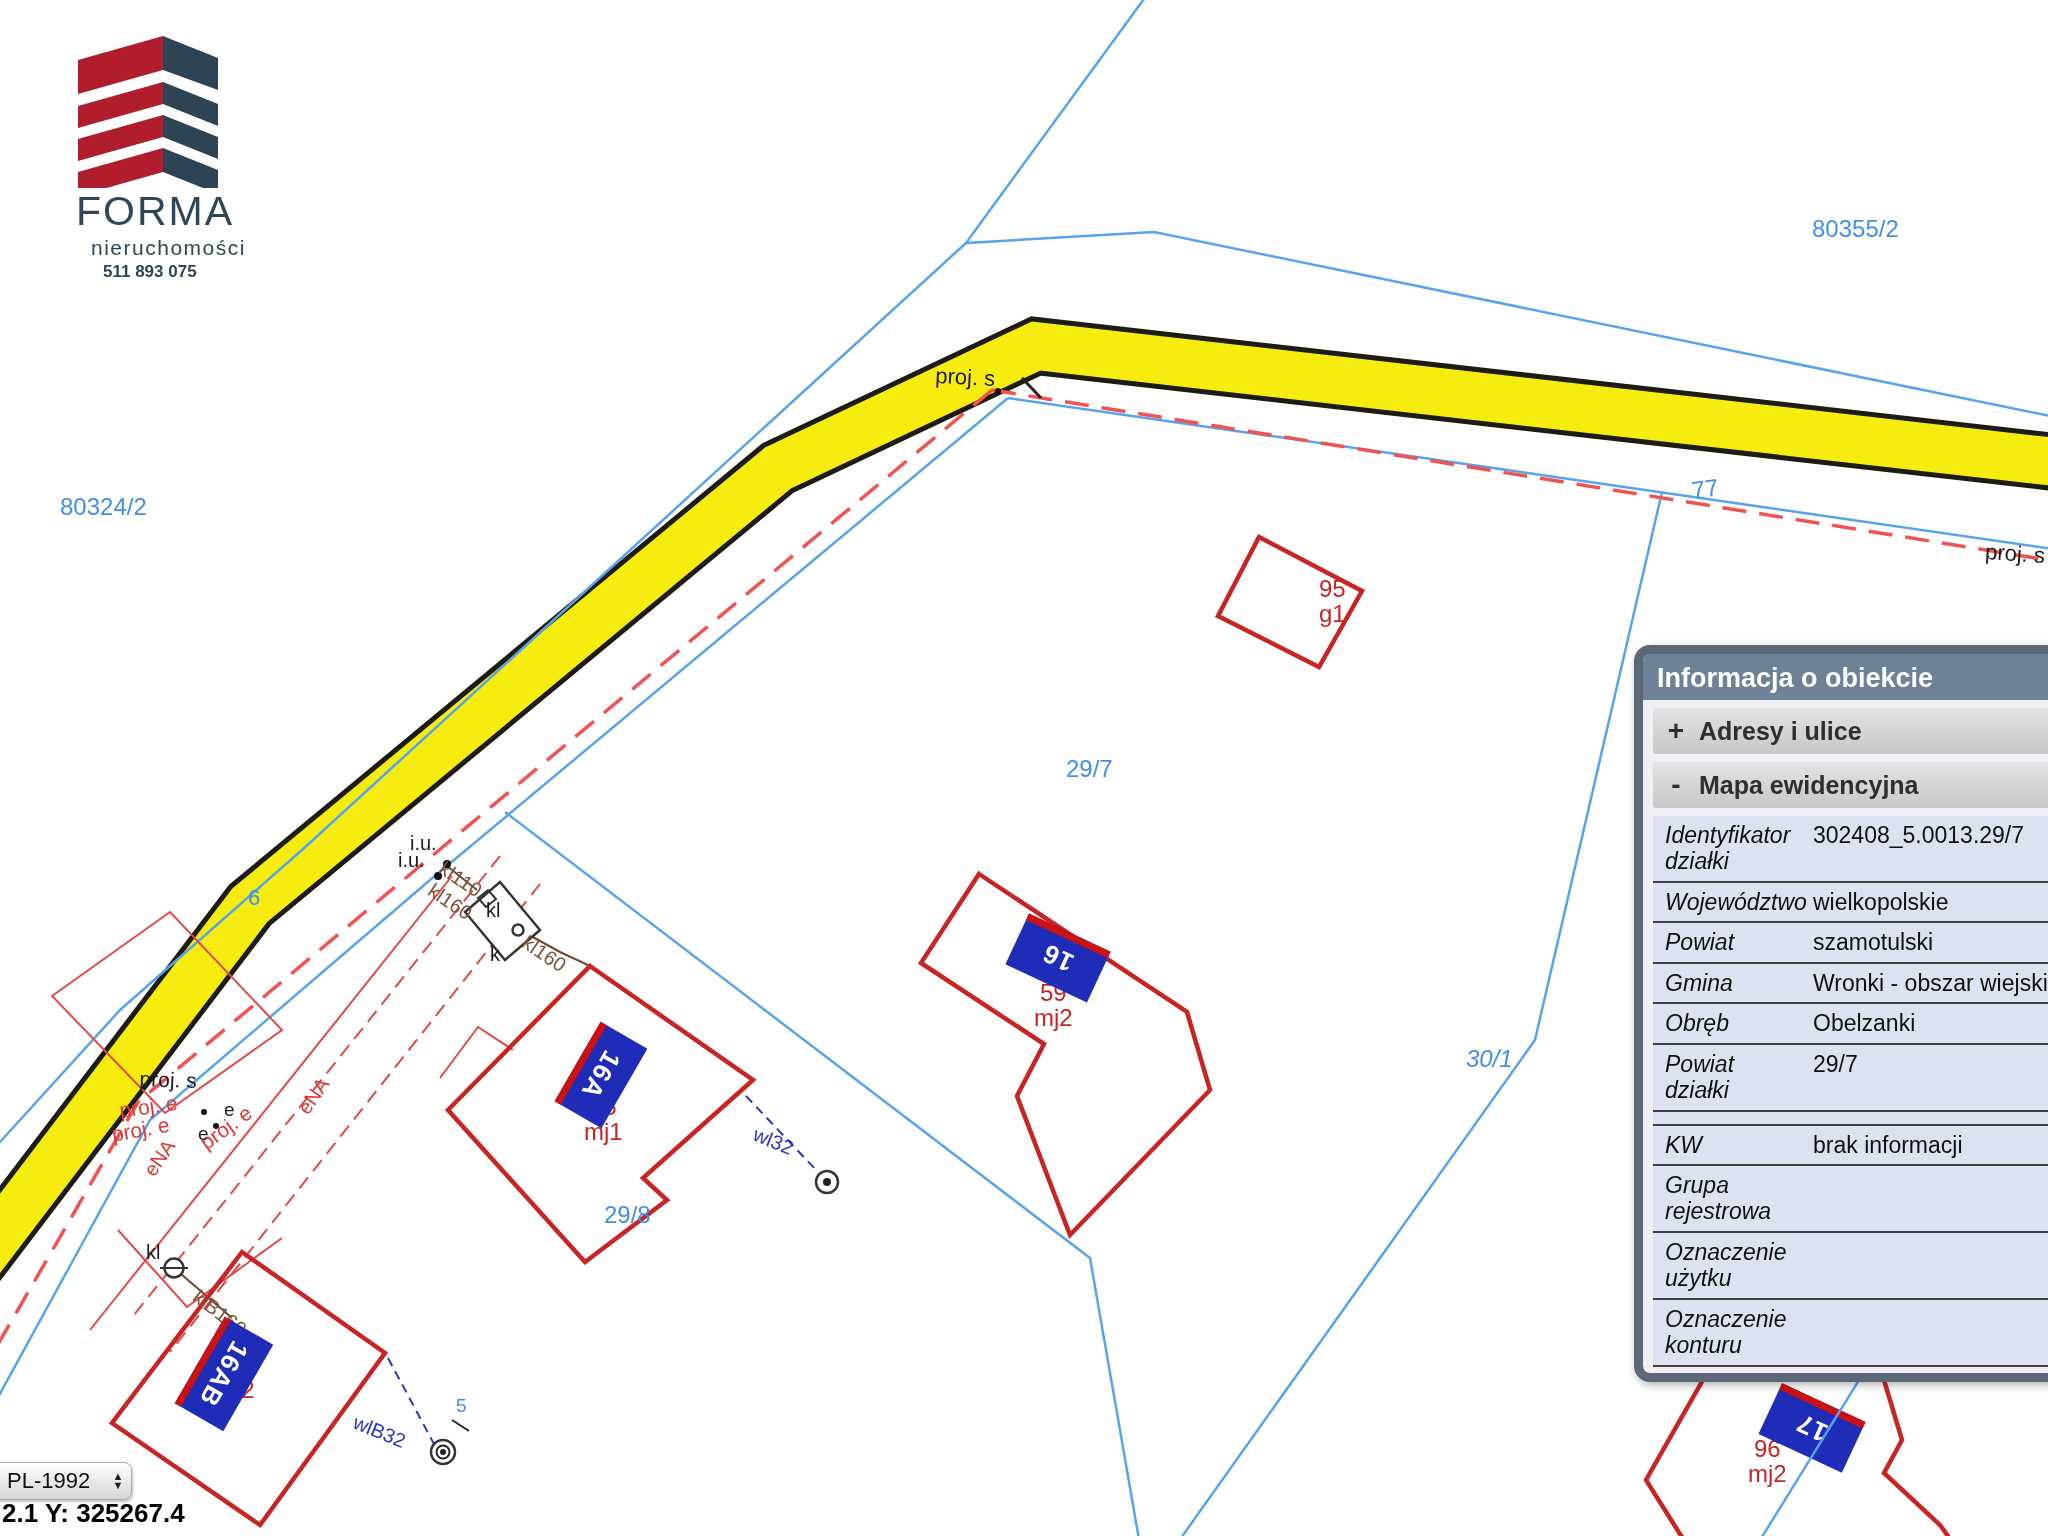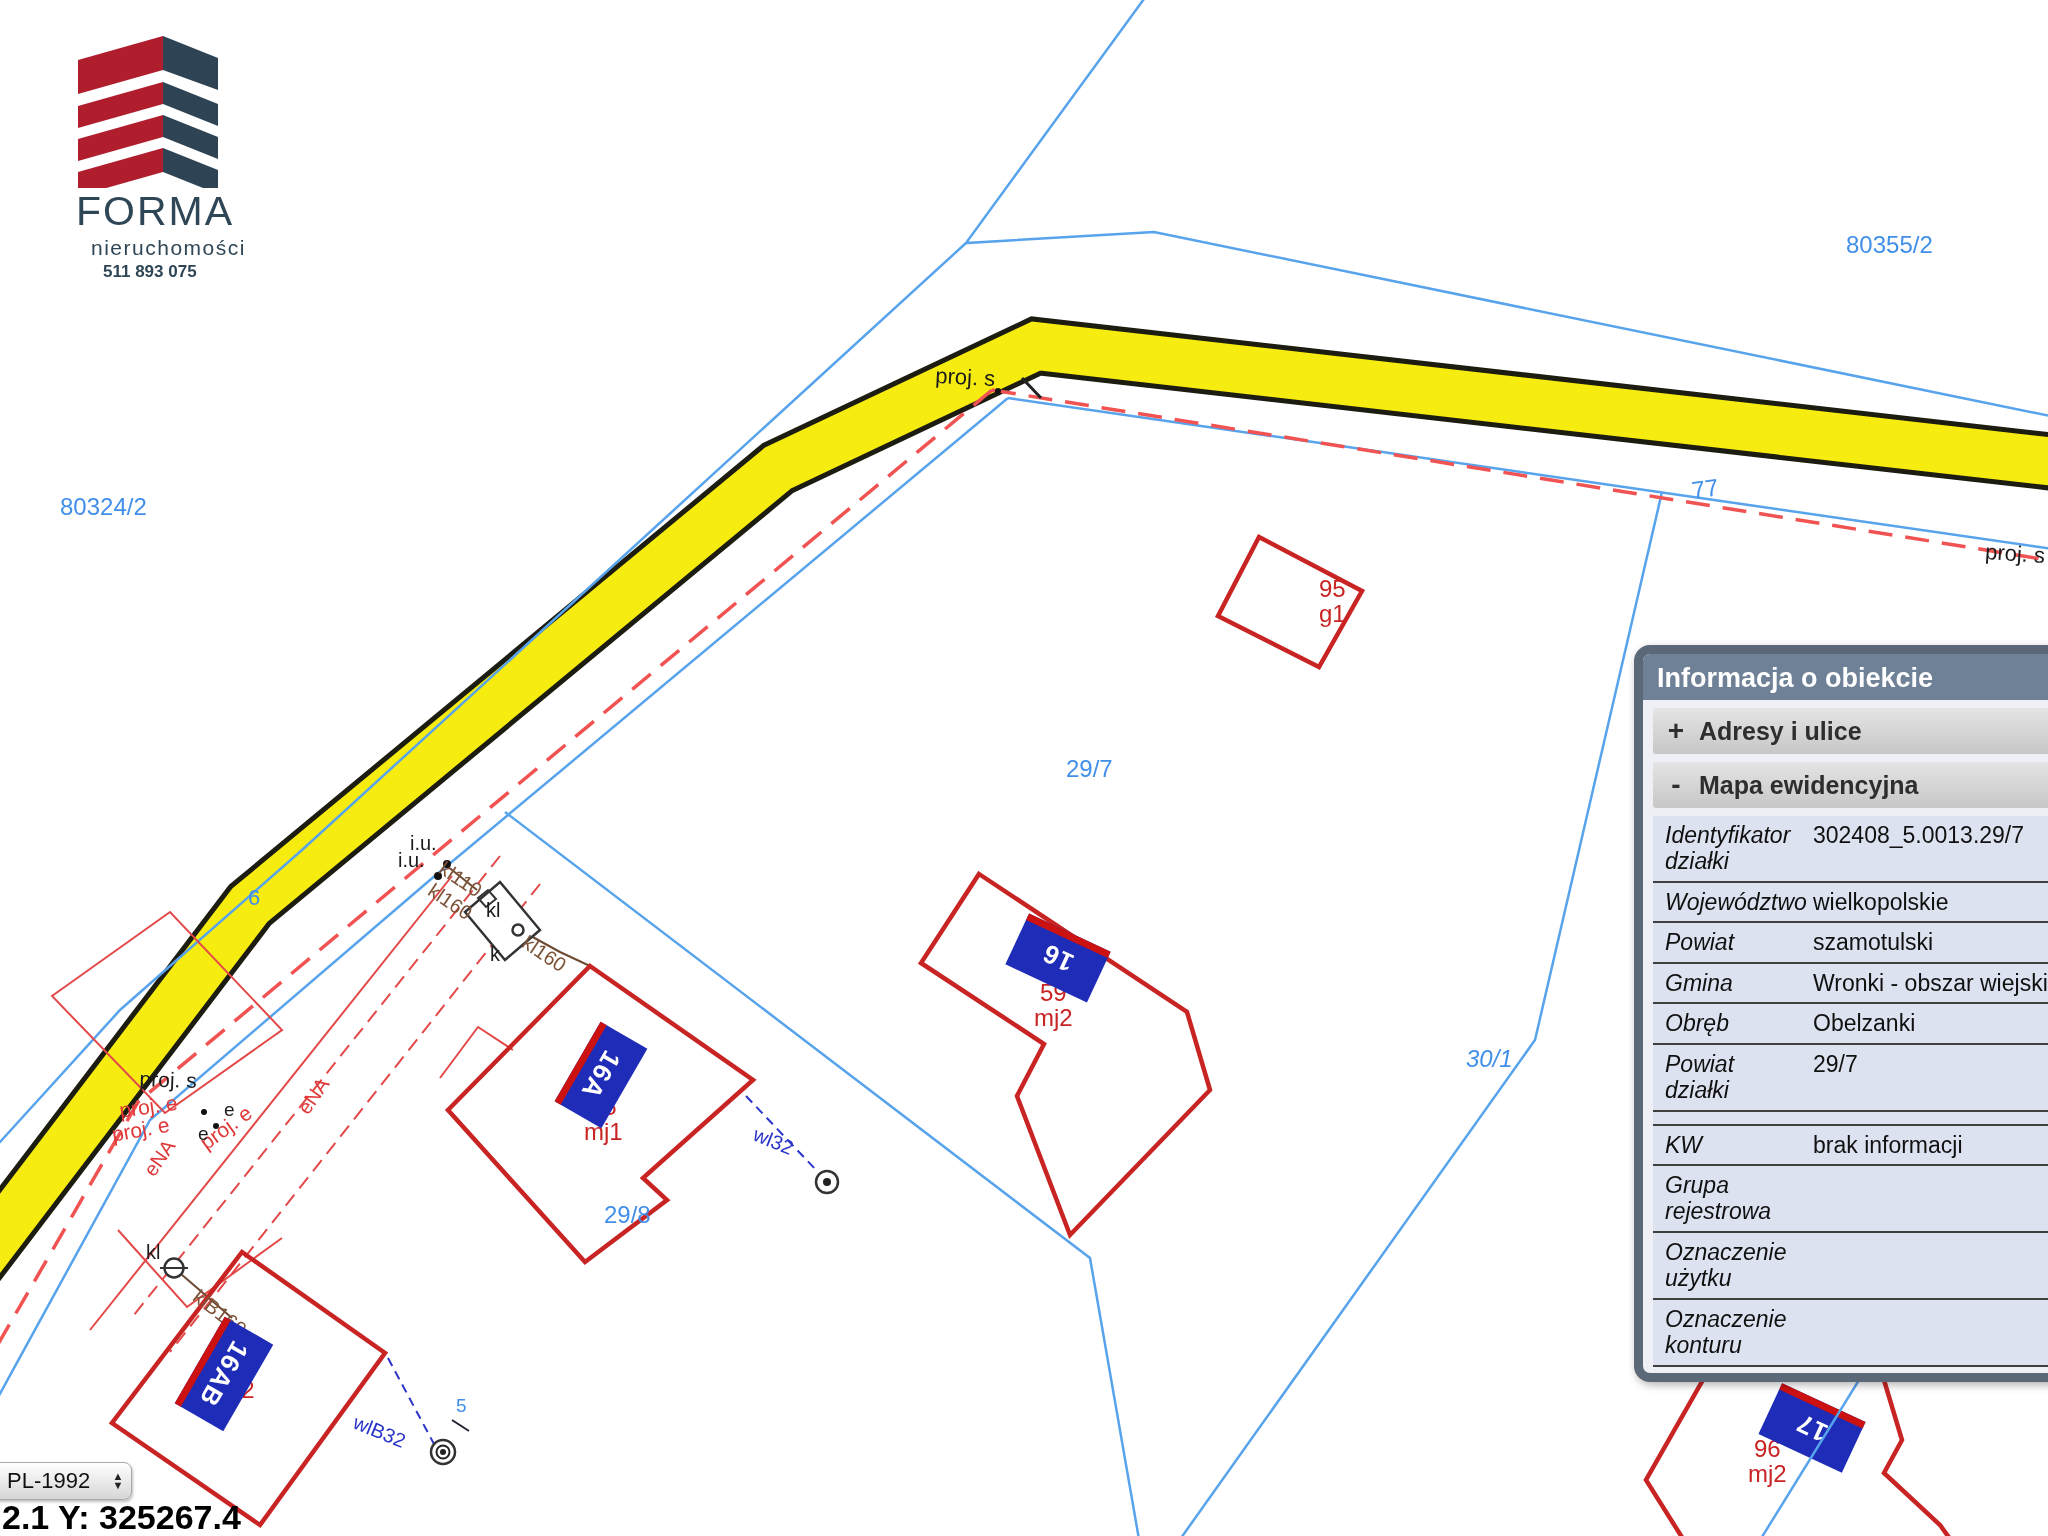--- a/index.html
+++ b/index.html
@@ -53,21 +53,21 @@
   .prow{display:flex; background:var(--row-bg); border-bottom:2px solid #3f3f3f;
     font-size:23px; color:#101010;}
   .plabel{width:150px; padding:6px 2px 6px 12px; line-height:1.15;font-style:italic;}
   .pvalue{flex:1; padding:6px 6px 6px 10px; line-height:1.15; white-space:nowrap;}
   
   #crs{position:absolute; left:-10px; top:1462px; width:142px; height:38px;
     background:linear-gradient(#ffffff,#d6d6d6); border:1px solid #a9a9a9; border-radius:8px;
     box-shadow:1px 2px 3px rgba(0,0,0,.25); display:flex; align-items:center; font-size:22px; color:#111;}
   #crs .txt{flex:1; padding-left:16px;}
   #crs .arrows{width:26px; display:flex; flex-direction:column; align-items:center; font-size:11px; line-height:9px; color:#222;}
-  #coords{position:absolute; left:2px; top:1498px; font-size:34px; font-weight:bold; color:#000;}
+  #coords{position:absolute; left:2px; top:1498px; font-size:26px; font-weight:bold; color:#000;}
 </style>
 </head>
 <body>
 
 <svg id="map" width="2048" height="1536" viewBox="0 0 2048 1536">
 
   <path class="road-under" fill="none" stroke-width="58" d="M -40 1286 L 250 905 L 778 468 L 1036 346 L 2090 466"></path>
   <path class="road-over" fill="none" stroke-width="48" d="M -40 1286 L 250 905 L 778 468 L 1036 346 L 2090 466"></path>
 
   <path class="blueline" d="M 1152 -12 L 966 243 L 1154 232 L 2060 418"></path>
@@ -113,21 +113,21 @@
   <circle cx="447" cy="864" r="4" fill="#111"></circle>
   <circle cx="438" cy="876" r="4" fill="#111"></circle>
   <circle cx="204" cy="1112" r="3" fill="#111"></circle>
   <circle cx="216" cy="1126" r="3" fill="#111"></circle>
   <circle cx="998" cy="391" r="3" fill="#111"></circle>
   <line x1="1022" y1="378" x2="1041" y2="398" stroke="#222" stroke-width="3"></line>
   <line x1="452" y1="1420" x2="469" y2="1431" stroke="#223" stroke-width="2"></line>
 </svg>
 
 <div id="labels-layer">
-    <span class="mlabel lab-blue" style="left: 1812px; top: 232px; font-size: 24px; margin-left: 34px;">80355/2</span>
+    <span class="mlabel lab-blue" style="left: 1812px; top: 216px; font-size: 24px;">80355/2</span>
     <span class="mlabel lab-blue" style="left: 60px; top: 494px; font-size: 24px;">80324/2</span>
     <span class="mlabel lab-blue" style="left: 1066px; top: 756px; font-size: 24px;">29/7</span>
     <span class="mlabel lab-blue" style="left: 1466px; top: 1046px; font-size: 24px; font-style: italic;">30/1</span>
     <span class="mlabel lab-blue" style="left: 604px; top: 1202px; font-size: 24px;">29/8</span>
     <span class="mlabel lab-blue" style="left: 1690px; top: 478px; font-size: 24px; transform: rotate(-8deg);">77</span>
     <span class="mlabel lab-blue" style="left: 248px; top: 886px; font-size: 22px;">6</span>
     <span class="mlabel lab-blue" style="left: 456px; top: 1396px; font-size: 19px;">5</span>
     <span class="mlabel lab-black" style="left: 936px; top: 364px; font-size: 22px; transform: rotate(3deg);">proj. s</span>
     <span class="mlabel lab-black" style="left: 1986px; top: 540px; font-size: 22px; transform: rotate(4deg);">proj. s</span>
     <span class="mlabel lab-black" style="left: 140px; top: 1068px; font-size: 21px; transform: rotate(2deg);">proj. s</span>

